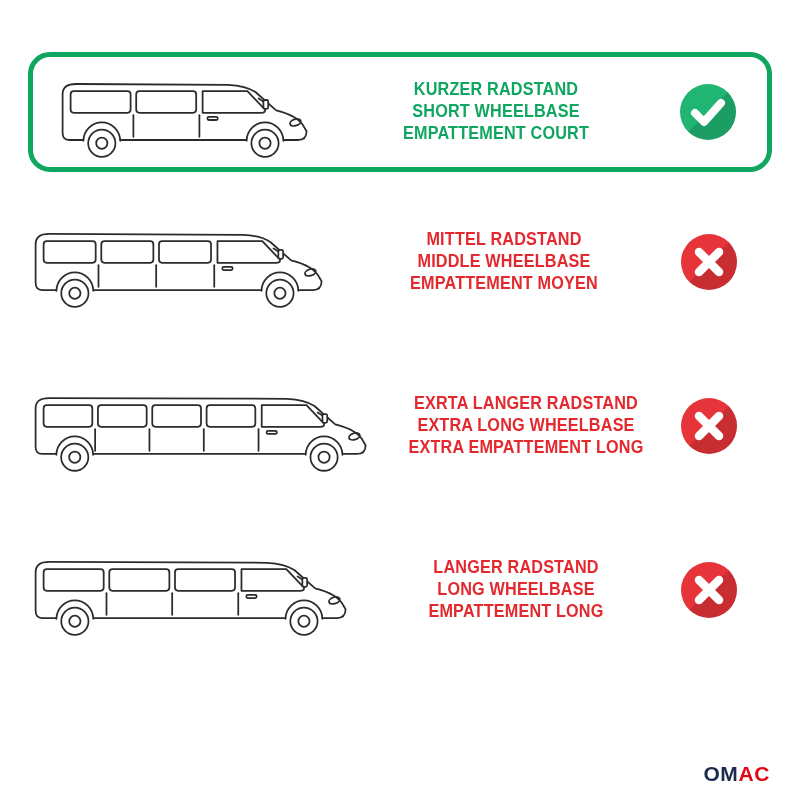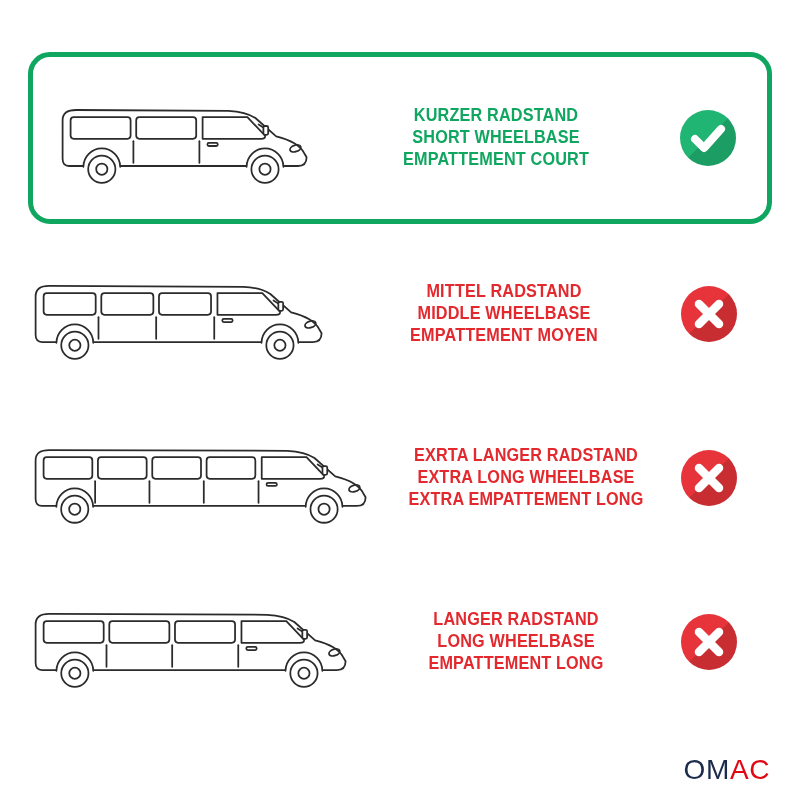--- a/index.html
+++ b/index.html
@@ -1,27 +1,27 @@
 <!DOCTYPE html>
 <html style="--green: #0FA660; --red: #E3282E;"><head>
 <meta charset="utf-8">
 <style>
   *{box-sizing:border-box}
   html,body{margin:0;padding:0}
   body{width:800px;height:800px;background:#fff;font-family:"Liberation Sans",sans-serif}
   .sheet{position:relative;width:800px;height:800px;overflow:hidden;background:#fff}
   .row{display:flex;align-items:center}
-  .row.boxed{margin:52px 28px 0;height:172px;border:5px solid var(--green);border-radius:22px;padding:0 30px 0 24px}
+  .row.boxed{margin:52px 28px 0;height:120px;border:5px solid var(--green);border-radius:22px;padding:0 30px 0 24px}
   .row.plain{height:148px;margin-top:16px;padding:0 62px 0 30px}
   .van-wrap{flex:0 0 auto;display:flex;align-items:center}
   .labels{flex:1;text-align:center;font-weight:700;font-size:18px;line-height:1.22;transform:scaleX(.9);letter-spacing:.2px;text-transform:uppercase}
   .labels.green{color:var(--green)}
   .labels.red{color:var(--red)}
   .status{flex:0 0 auto;width:58px;height:58px}
-  .logo{position:absolute;right:30px;bottom:14px;font-size:28px;font-weight:400;letter-spacing:.6px;font-family:"Liberation Sans",sans-serif}
+  .logo{position:absolute;right:30px;bottom:14px;font-size:21px;font-weight:700;letter-spacing:.6px;font-family:"Liberation Sans",sans-serif}
 </style>
 </head>
 <body>
 
 <div class="sheet">
   <div id="rows">
       <div class="row boxed">
         <div class="van-wrap">
           <svg width="256" height="98" viewBox="0 0 320 122" fill="none" stroke="#2b2b2b" stroke-width="2.2" stroke-linejoin="round" stroke-linecap="round">
             <path fill="#fff" d="M 22 96 L 15 96 Q 7 96 7 87 L 7 39 Q 7 26 24 26 L 214 27 Q 236 28 248 36 L 274 59 Q 302 66 309 80 L 312 85 Q 312 96 301 96 Z"></path>

